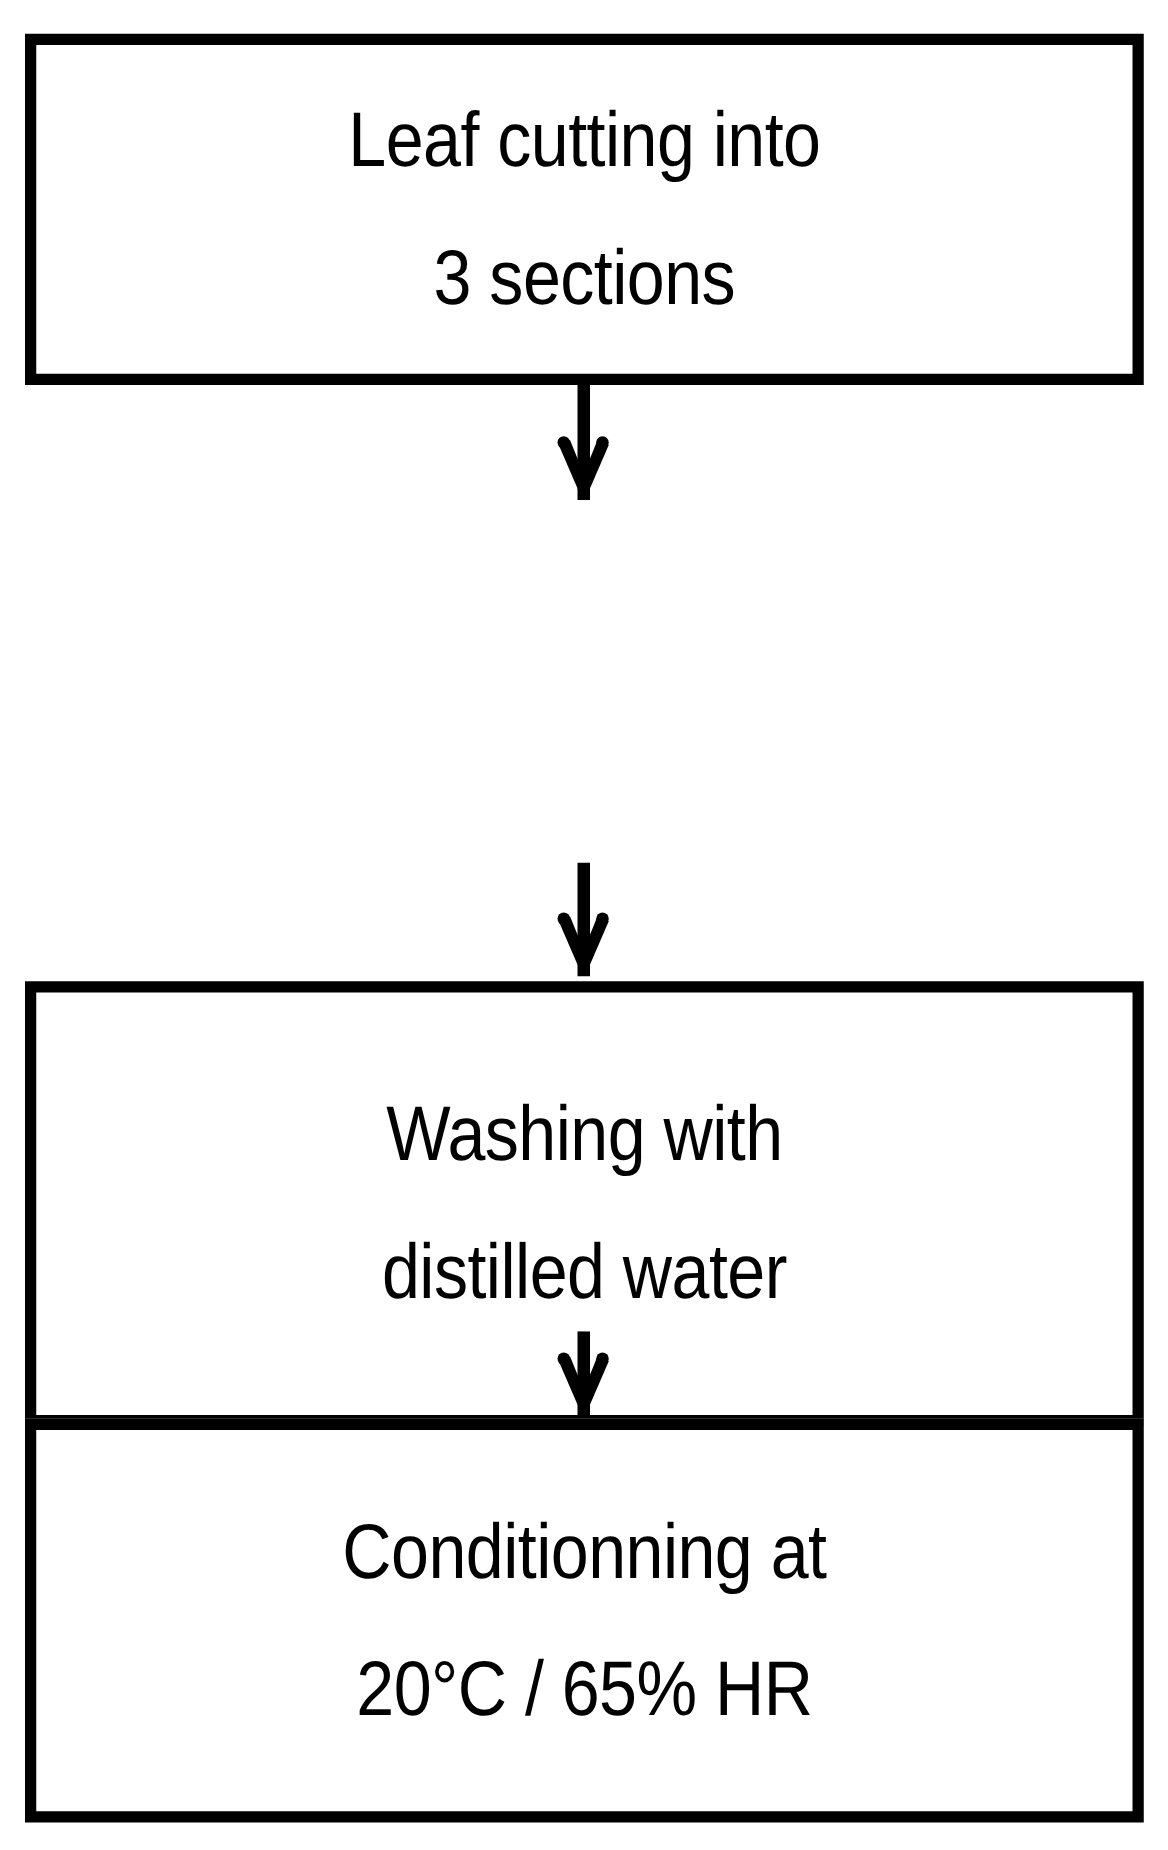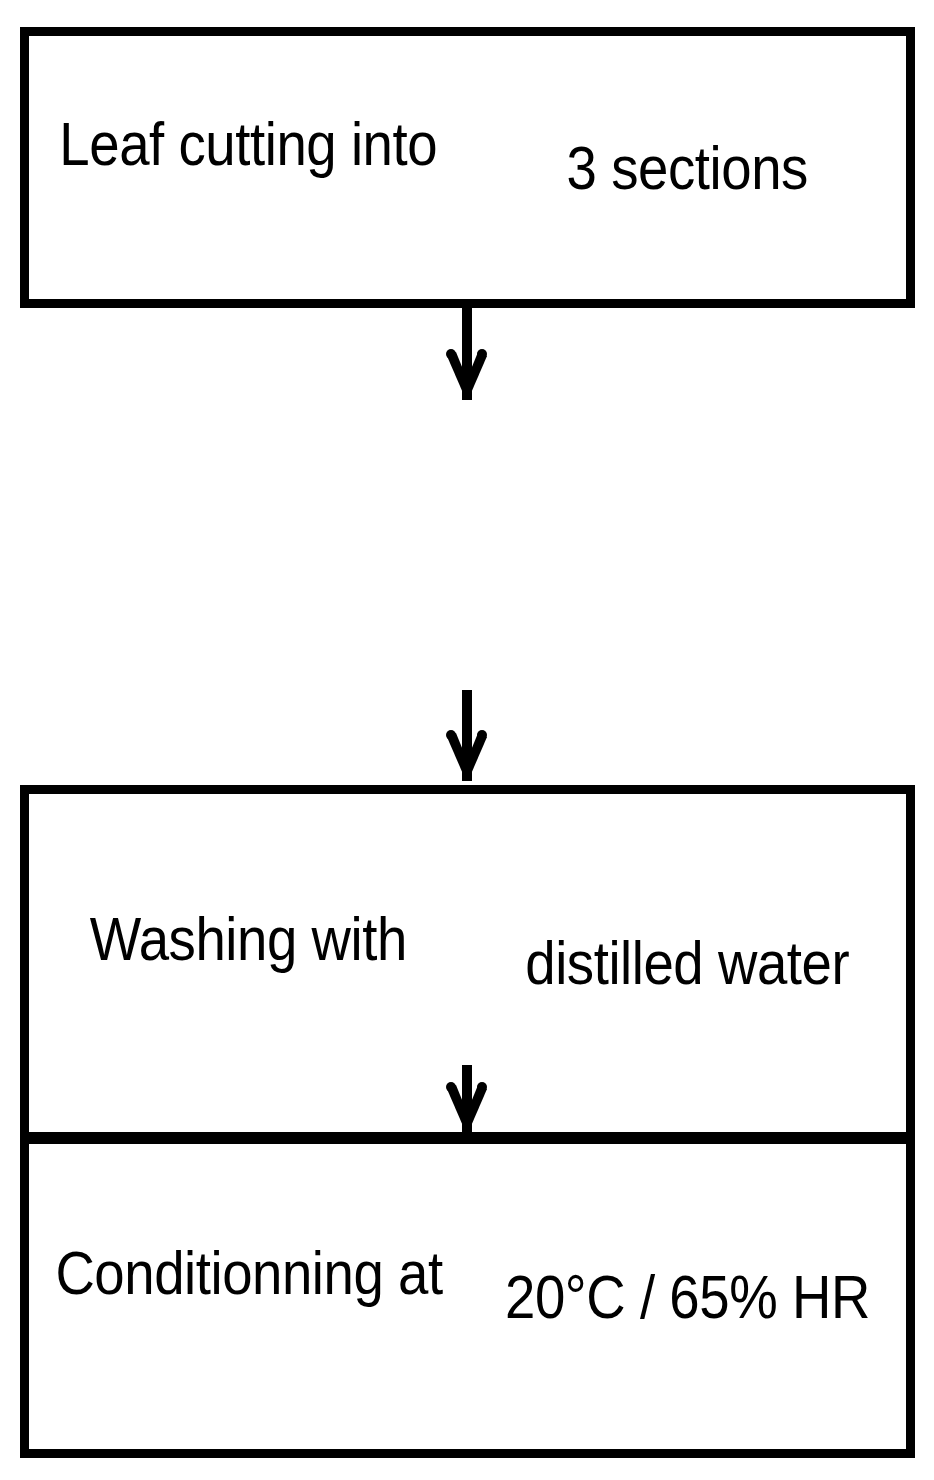--- a/index.html
+++ b/index.html
@@ -18,21 +18,21 @@
     font-family: "Liberation Sans", "DejaVu Sans", sans-serif;
   }
 
   
   .node {
     position: absolute;
     box-sizing: border-box;
     background: #ffffff;
     border: 9px solid #000000;
     display: flex;
-    flex-direction: row;
+    flex-direction: column;
     align-items: center;
     justify-content: center;
   }
 
   .node-label {
     display: block;
     width: 100%;
     text-align: center;
     color: #000000;
     font-size: 62px;

